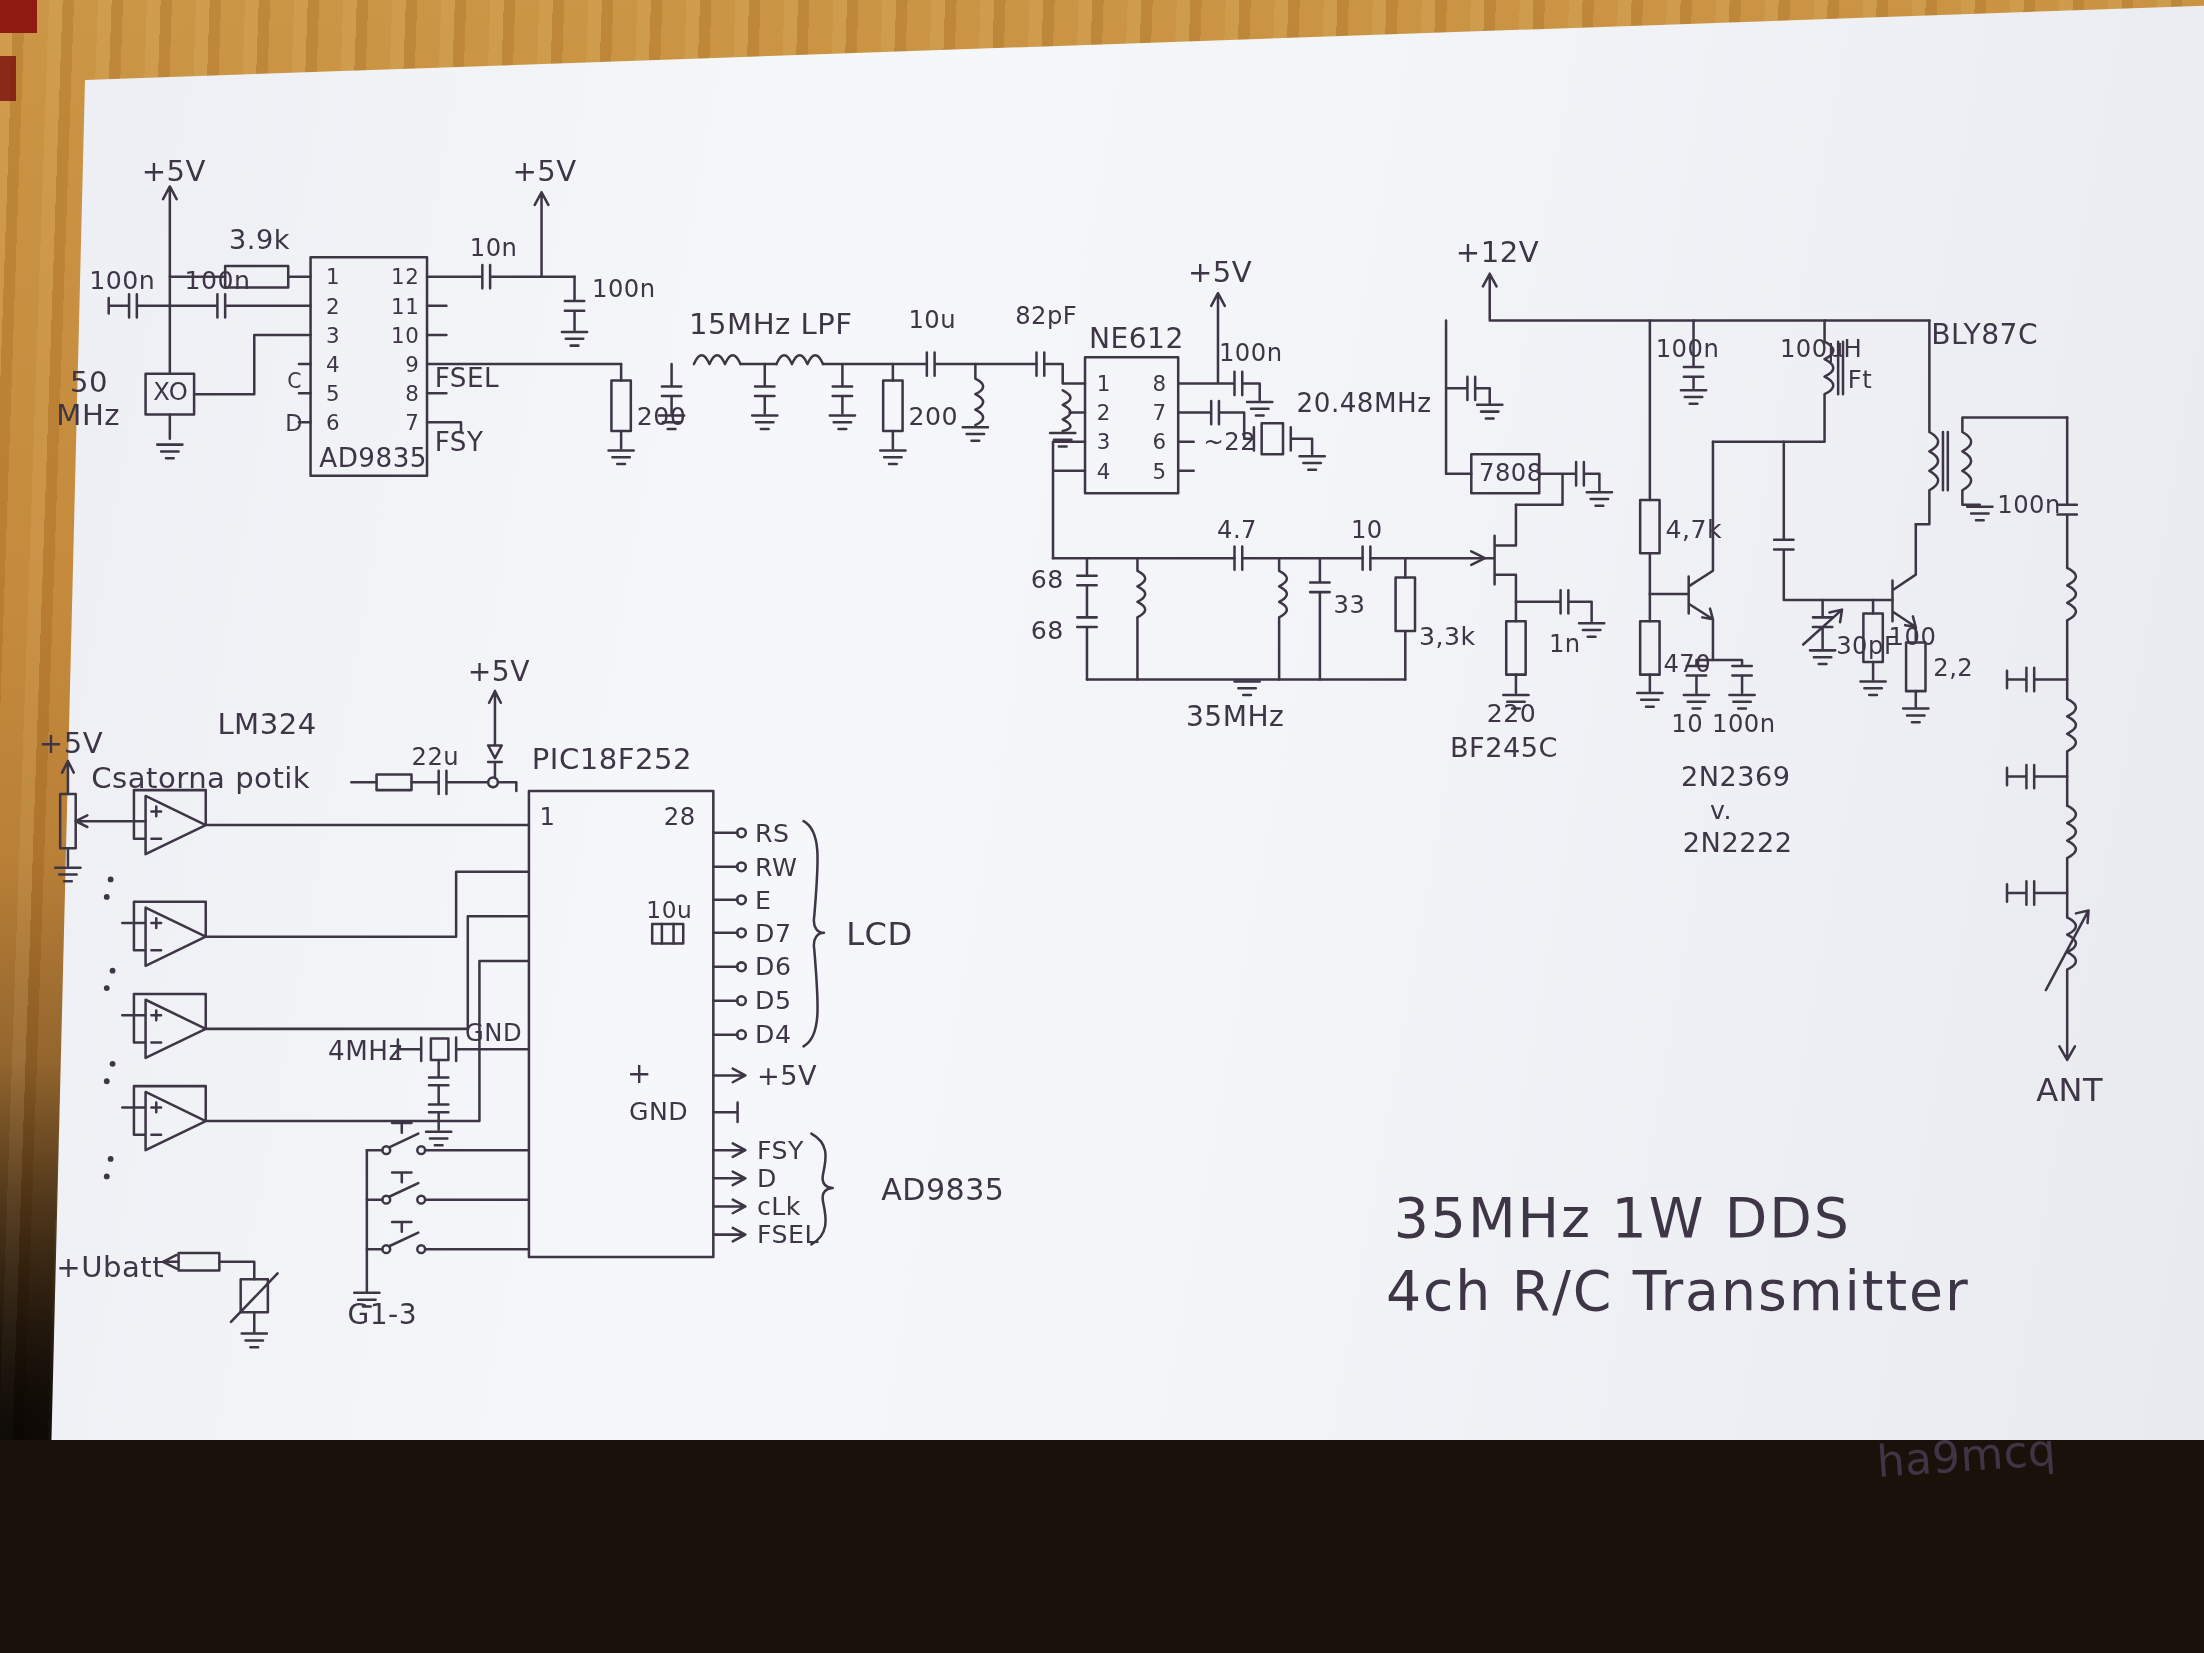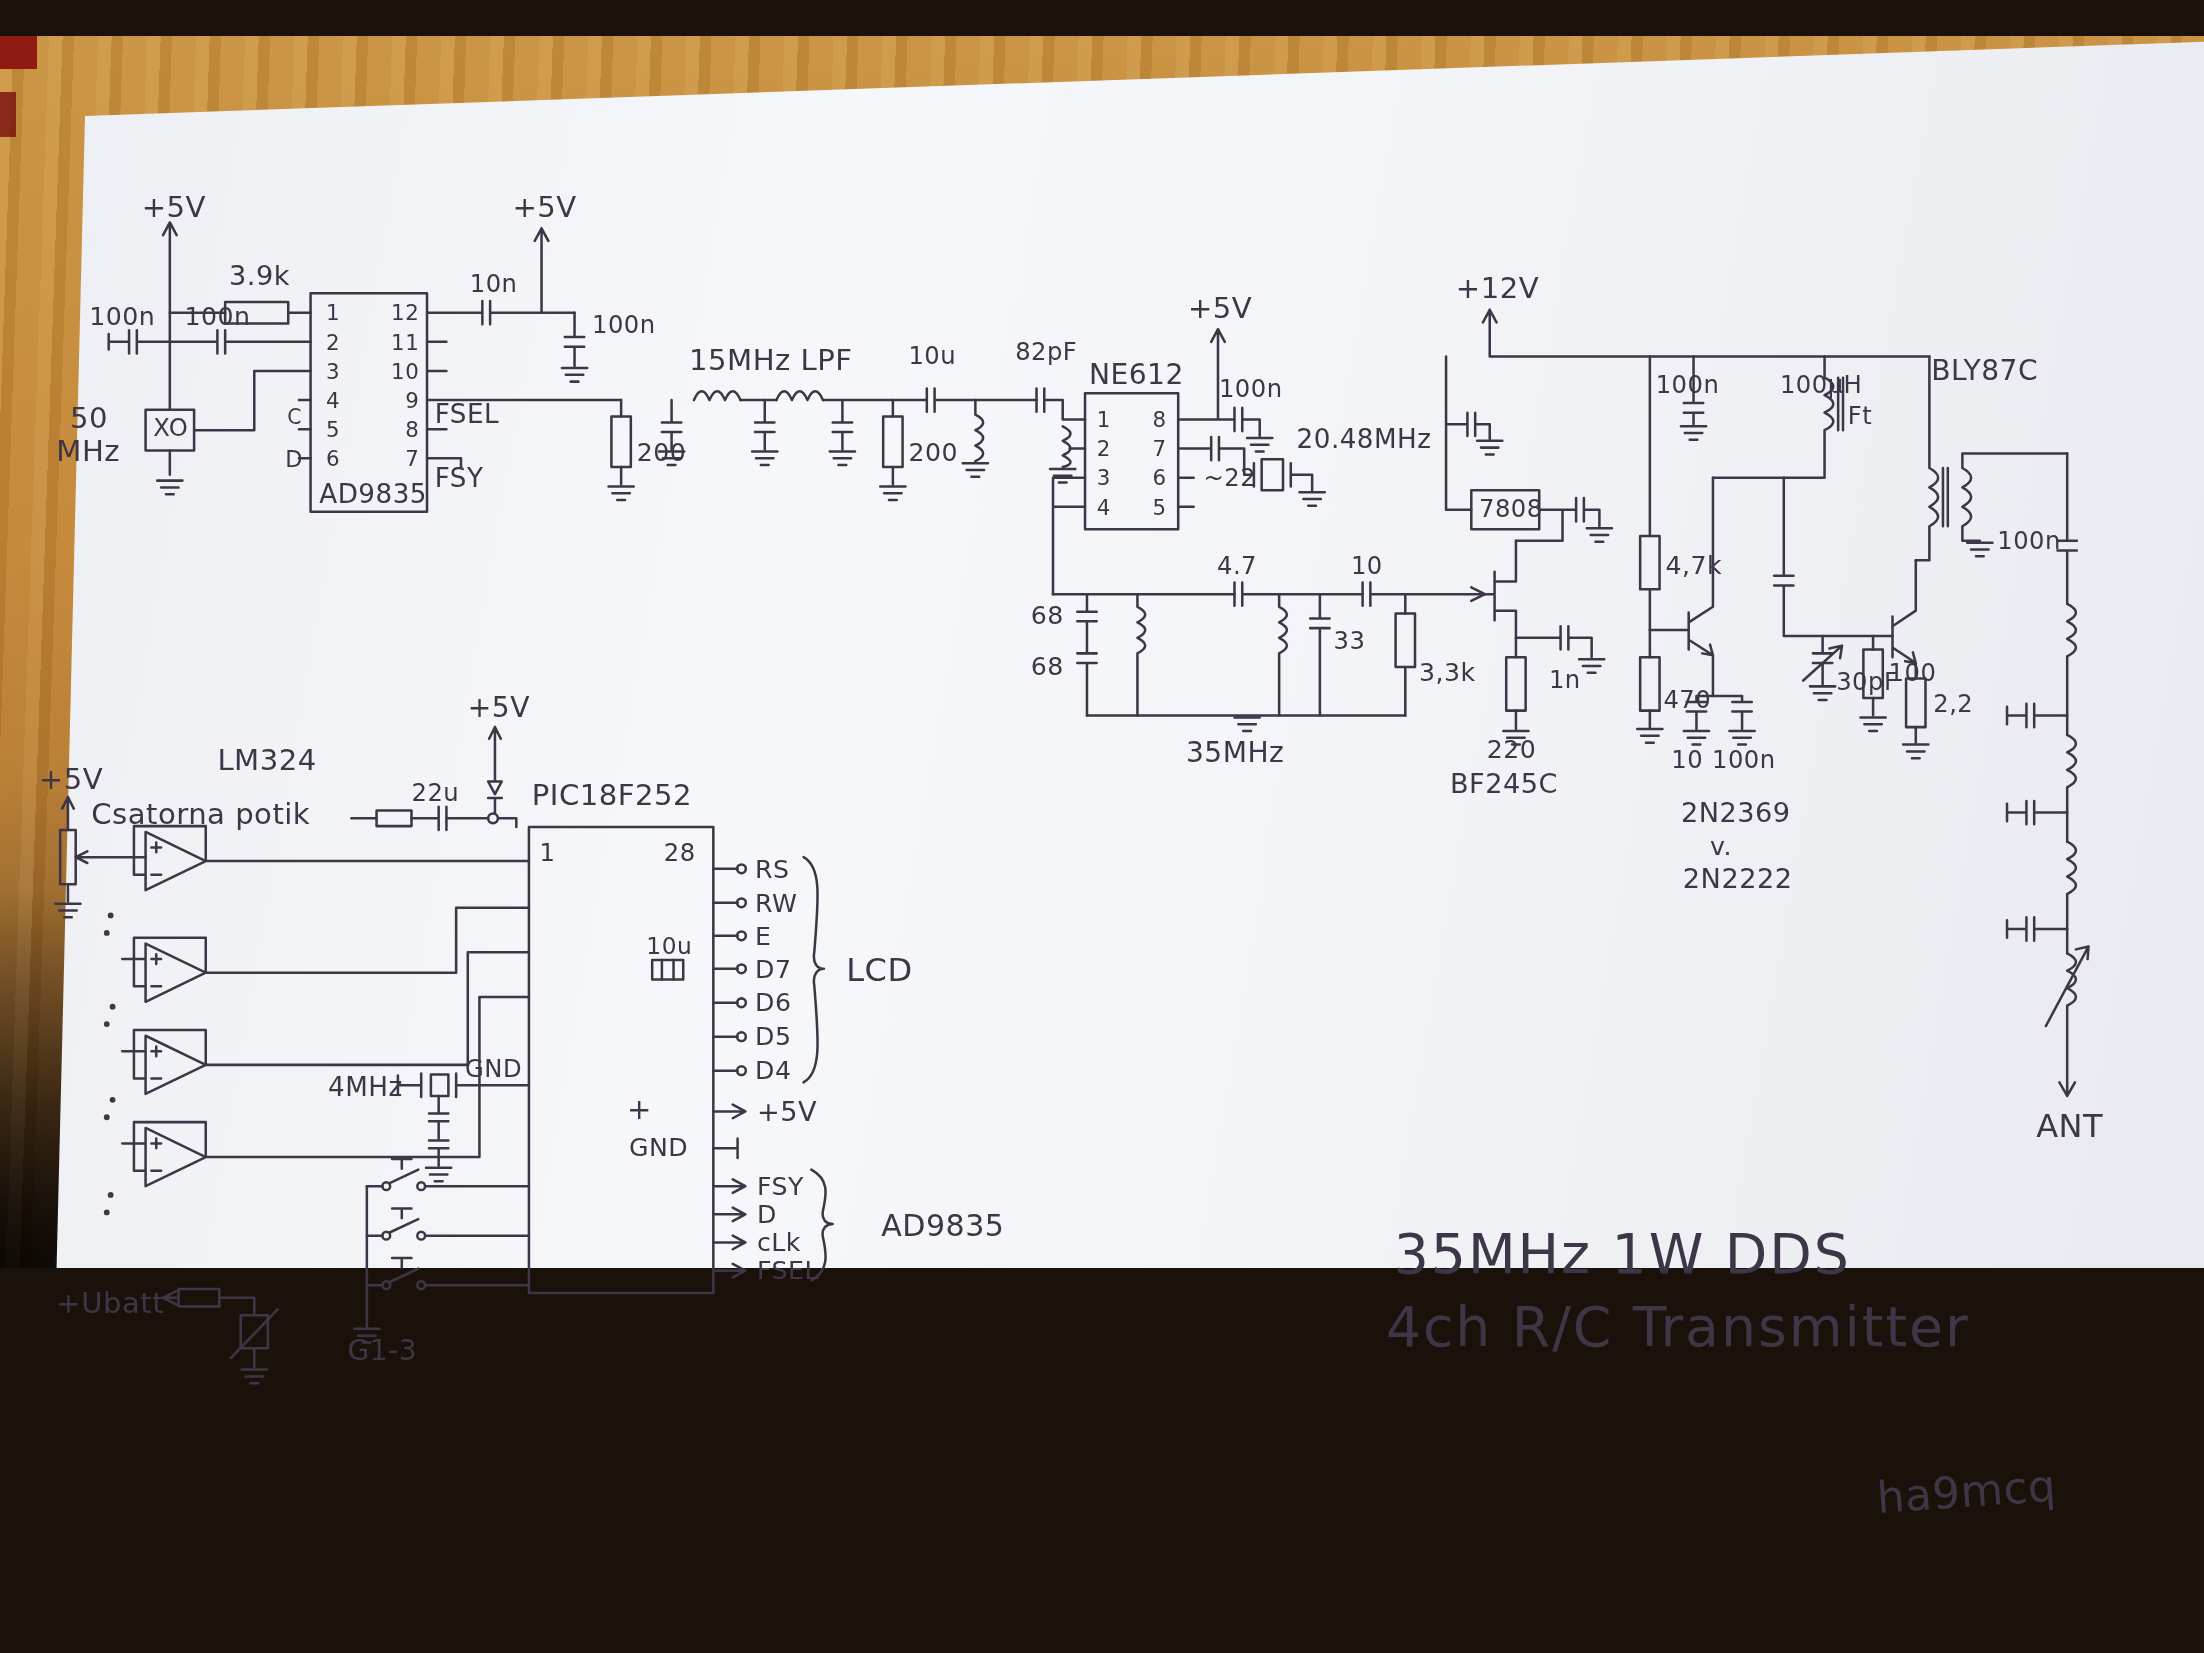--- a/index.html
+++ b/index.html
@@ -1,17 +1,17 @@
 <!DOCTYPE html>
 <html><head>
 <meta charset="utf-8">
 <style>
   html,body{margin:0;padding:0;}
   body{width:2205px;height:1654px;overflow:hidden;background:#1a120a;}
-  .scene{position:relative;width:2205px;height:1232px;font-family:"DejaVu Sans",sans-serif;margin-top:36px;}
+  .scene{position:relative;width:2205px;height:1440px;font-family:"DejaVu Sans",sans-serif;}
   .wood{position:absolute;inset:0;
     background-image:
       radial-gradient(679px 543px at 0% 100%, rgba(0,0,0,.8), rgba(0,0,0,0) 70%),
       repeating-linear-gradient(92deg, rgba(255,228,170,.14) 0 13.6px, rgba(122,72,22,.12) 13.6px 25px, rgba(255,228,170,.06) 25px 49px),
       linear-gradient(177deg,#c8913f 0%,#c28536 38%,#b57a30 55%,#7b5122 74%,#2e1c0e 90%,#140d07 100%);}
   .red1{position:absolute;left:0;top:0;width:37px;height:33px;background:#8f1a12;}
   .red2{position:absolute;left:0;top:56px;width:15.5px;height:45px;background:#7c150f;opacity:.85;}
   .paper{position:absolute;inset:0;
     background:linear-gradient(100deg,#eceef3 0%,#f6f7fa 35%,#f2f4f8 60%,#e8eaef 100%);
     clip-path:polygon(85px 80px, 2205px 5.8px, 2205px 1599px, 50px 1499px);}

